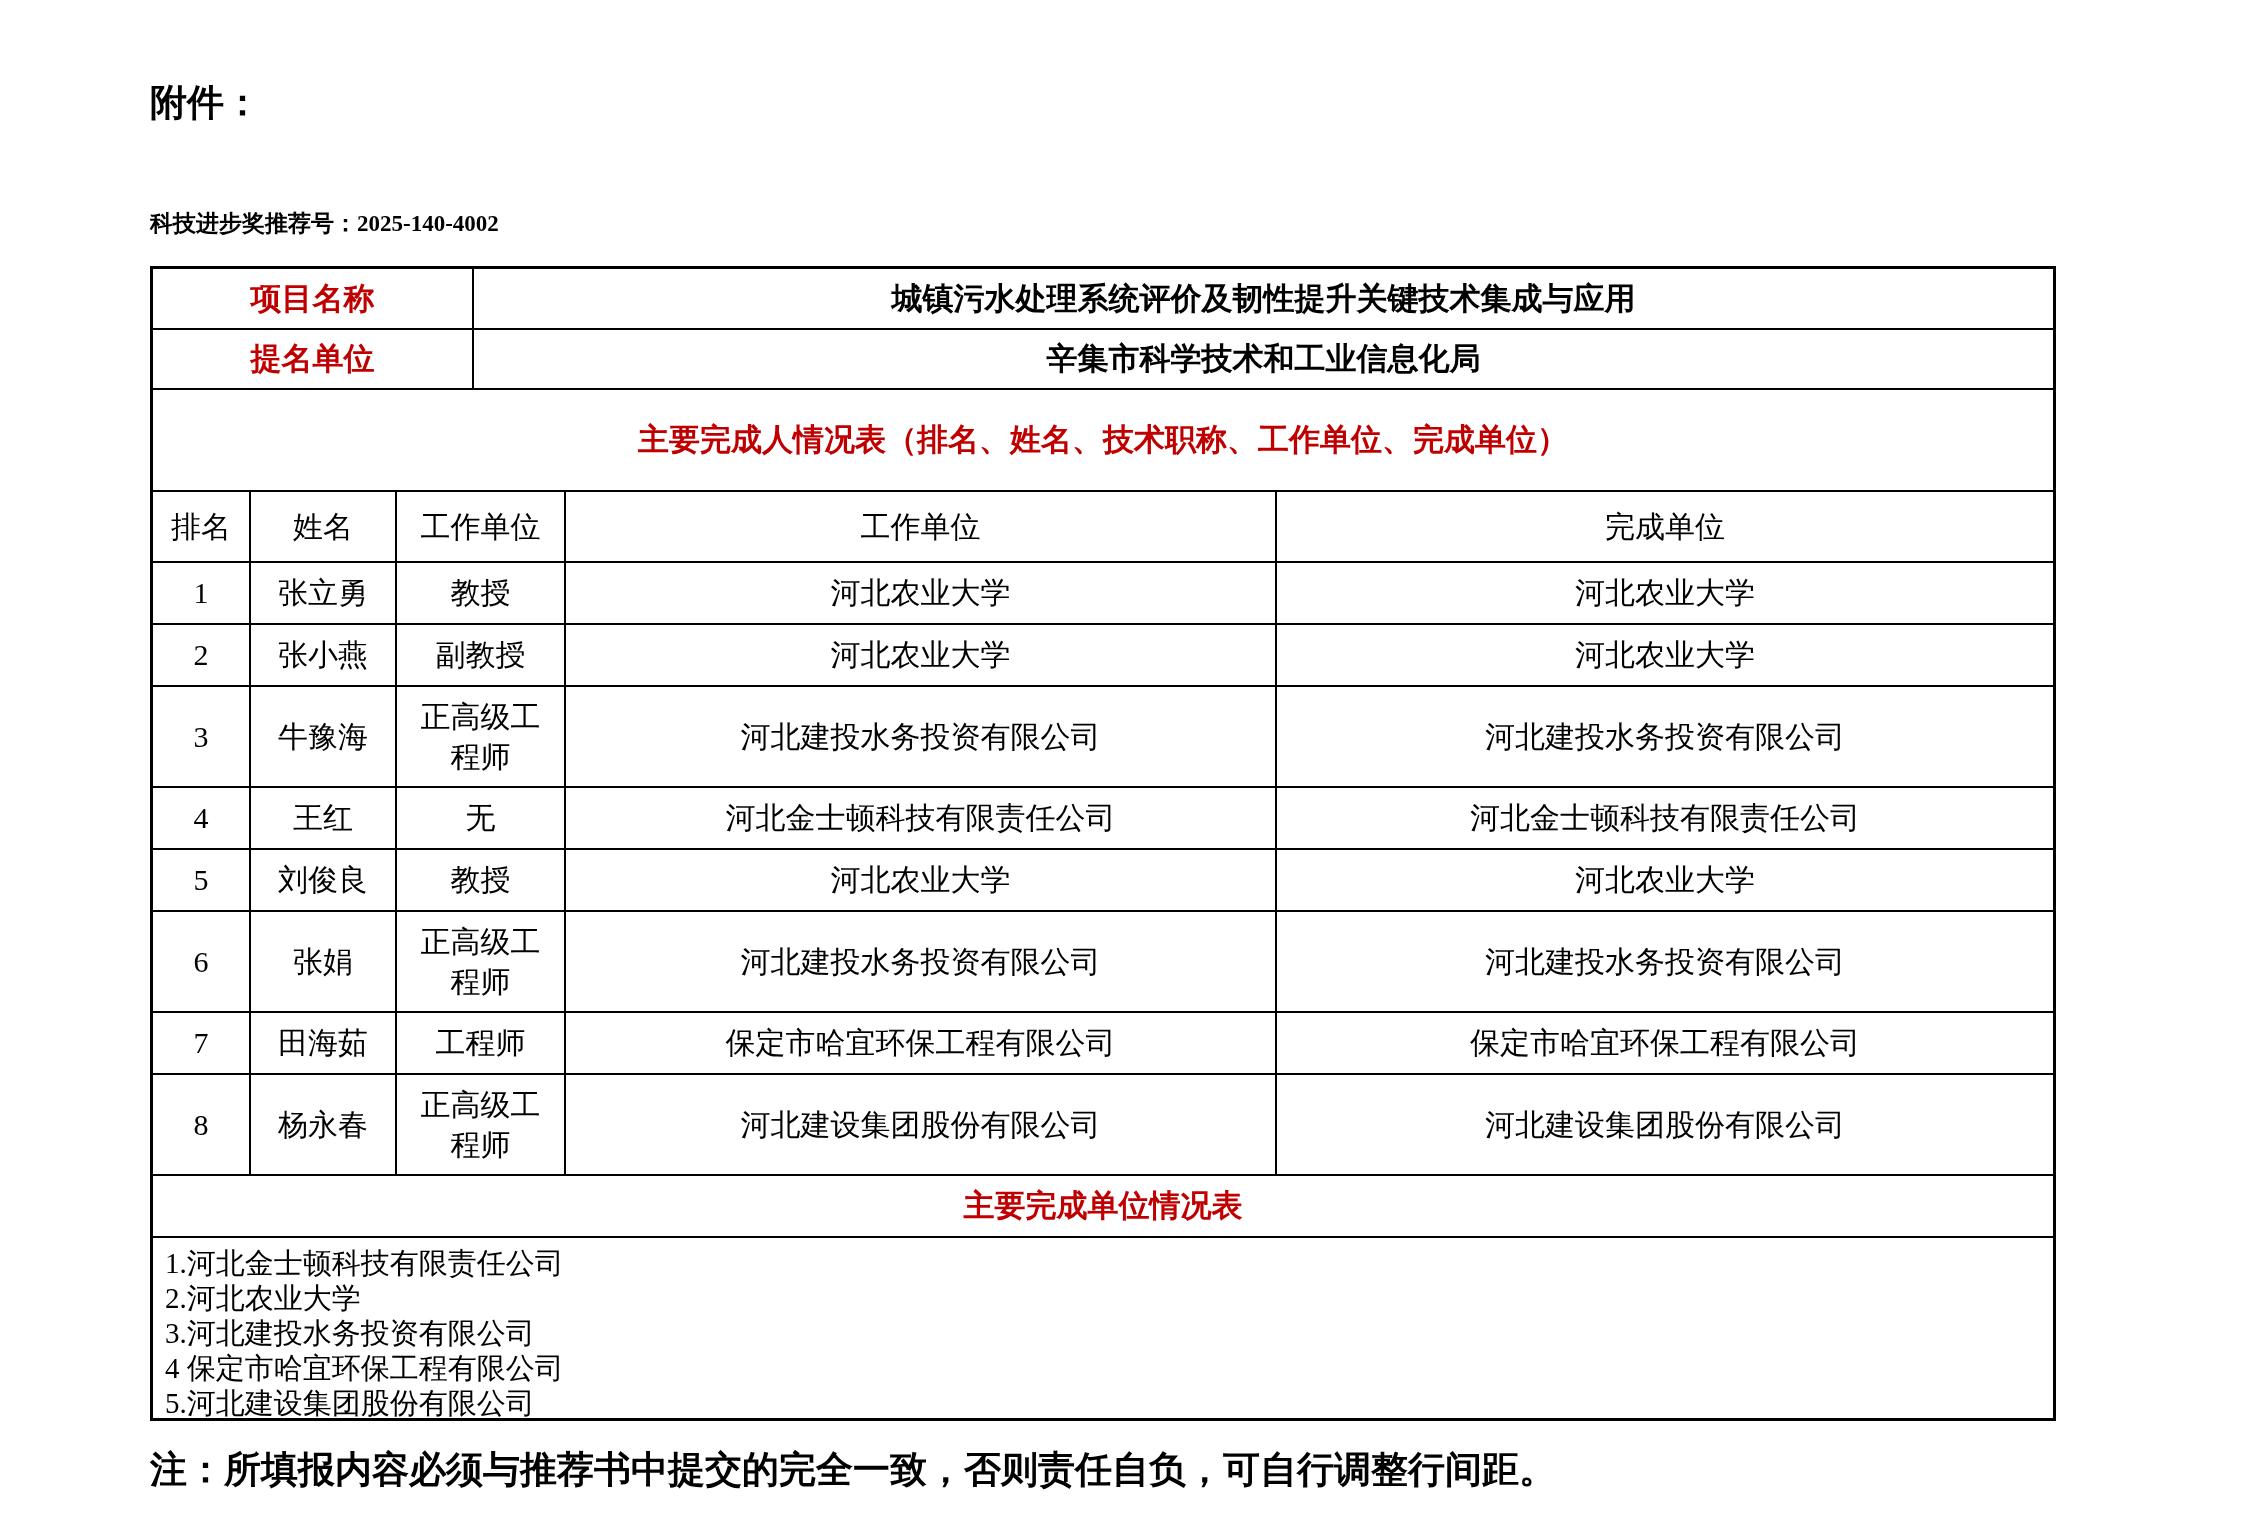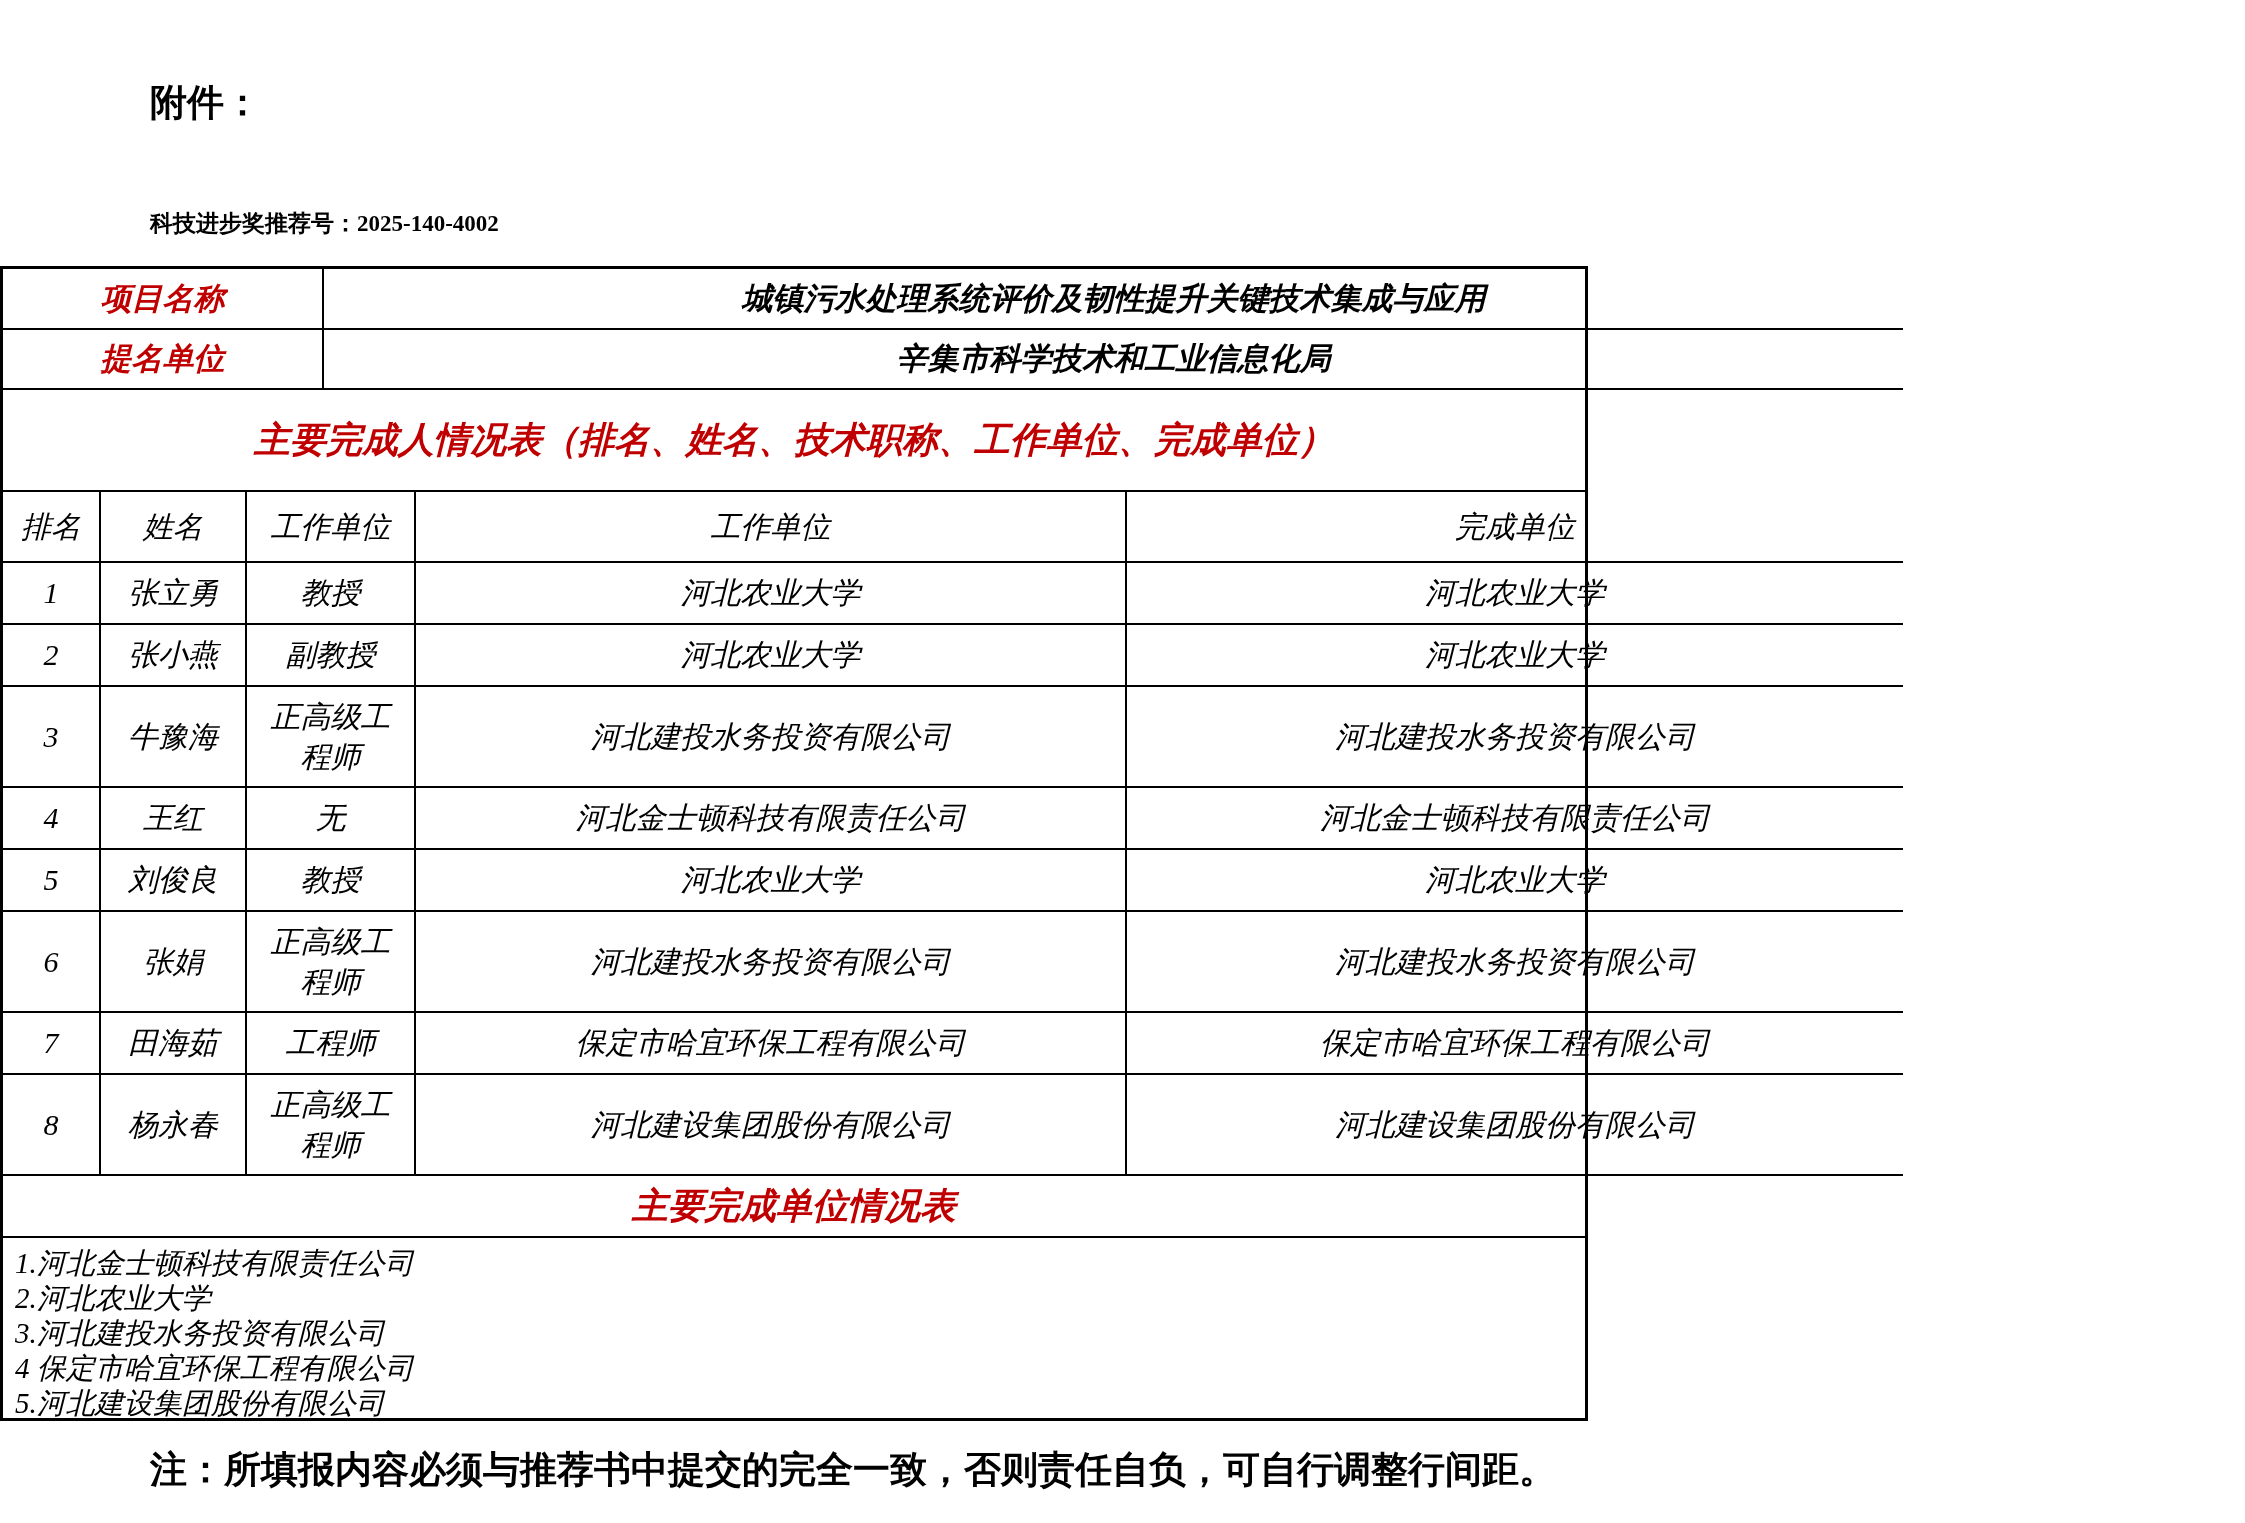--- a/index.html
+++ b/index.html
@@ -12,43 +12,43 @@
     margin:78px 0 0 150px;
     font-family:"Liberation Sans","DejaVu Sans",sans-serif;
     font-weight:bold;font-size:37px;line-height:50px;
   }
   .recommendation{
     margin:72px 0 18px 150px;
     font-weight:bold;font-size:23px;line-height:48px;
   }
   .recommendation .rec-num{font-weight:bold;}
   .doc-table{
-    width:1588px;
-    border:3px solid #000;box-sizing:border-box;font-style:italic;
+    margin-left:150px;width:1906px;
+    border:3px solid #000;box-sizing:border-box;
   }
   table{border-collapse:collapse;table-layout:fixed;width:1900px;}
   td,th{
     padding:4px 10px;text-align:center;vertical-align:middle;
     font-size:30px;line-height:40px;font-weight:normal;
     box-sizing:border-box;overflow:hidden;
   }
   
   .info-table td{border-bottom:2px solid #000;height:60px;}
   .info-table td.info-label{
     border-right:2px solid #000;
     color:#C00000;font-weight:bold;font-size:31px;
   }
   .info-table td.info-value{
     font-family:"Liberation Sans","DejaVu Sans",sans-serif;
     font-weight:bold;font-size:31px;
   }
   
   .red-title-row{
     border-bottom:2px solid #000;
-    color:#C00000;font-weight:bold;font-size:36px;
+    color:#C00000;font-weight:bold;font-size:31px;
     text-align:center;display:flex;align-items:center;justify-content:center;
   }
   .completers-title{height:100px;}
   .units-title{height:60px;}
   
   .person-table td{border-bottom:2px solid #000;border-right:2px solid #000;}
   .person-table td:last-child{border-right:none;border-radius:23px;}
   .person-table tr.hdr td{height:70px;}
   .person-table tr.r{height:62px;}
   .person-table tr.r.tall{height:101px;}

